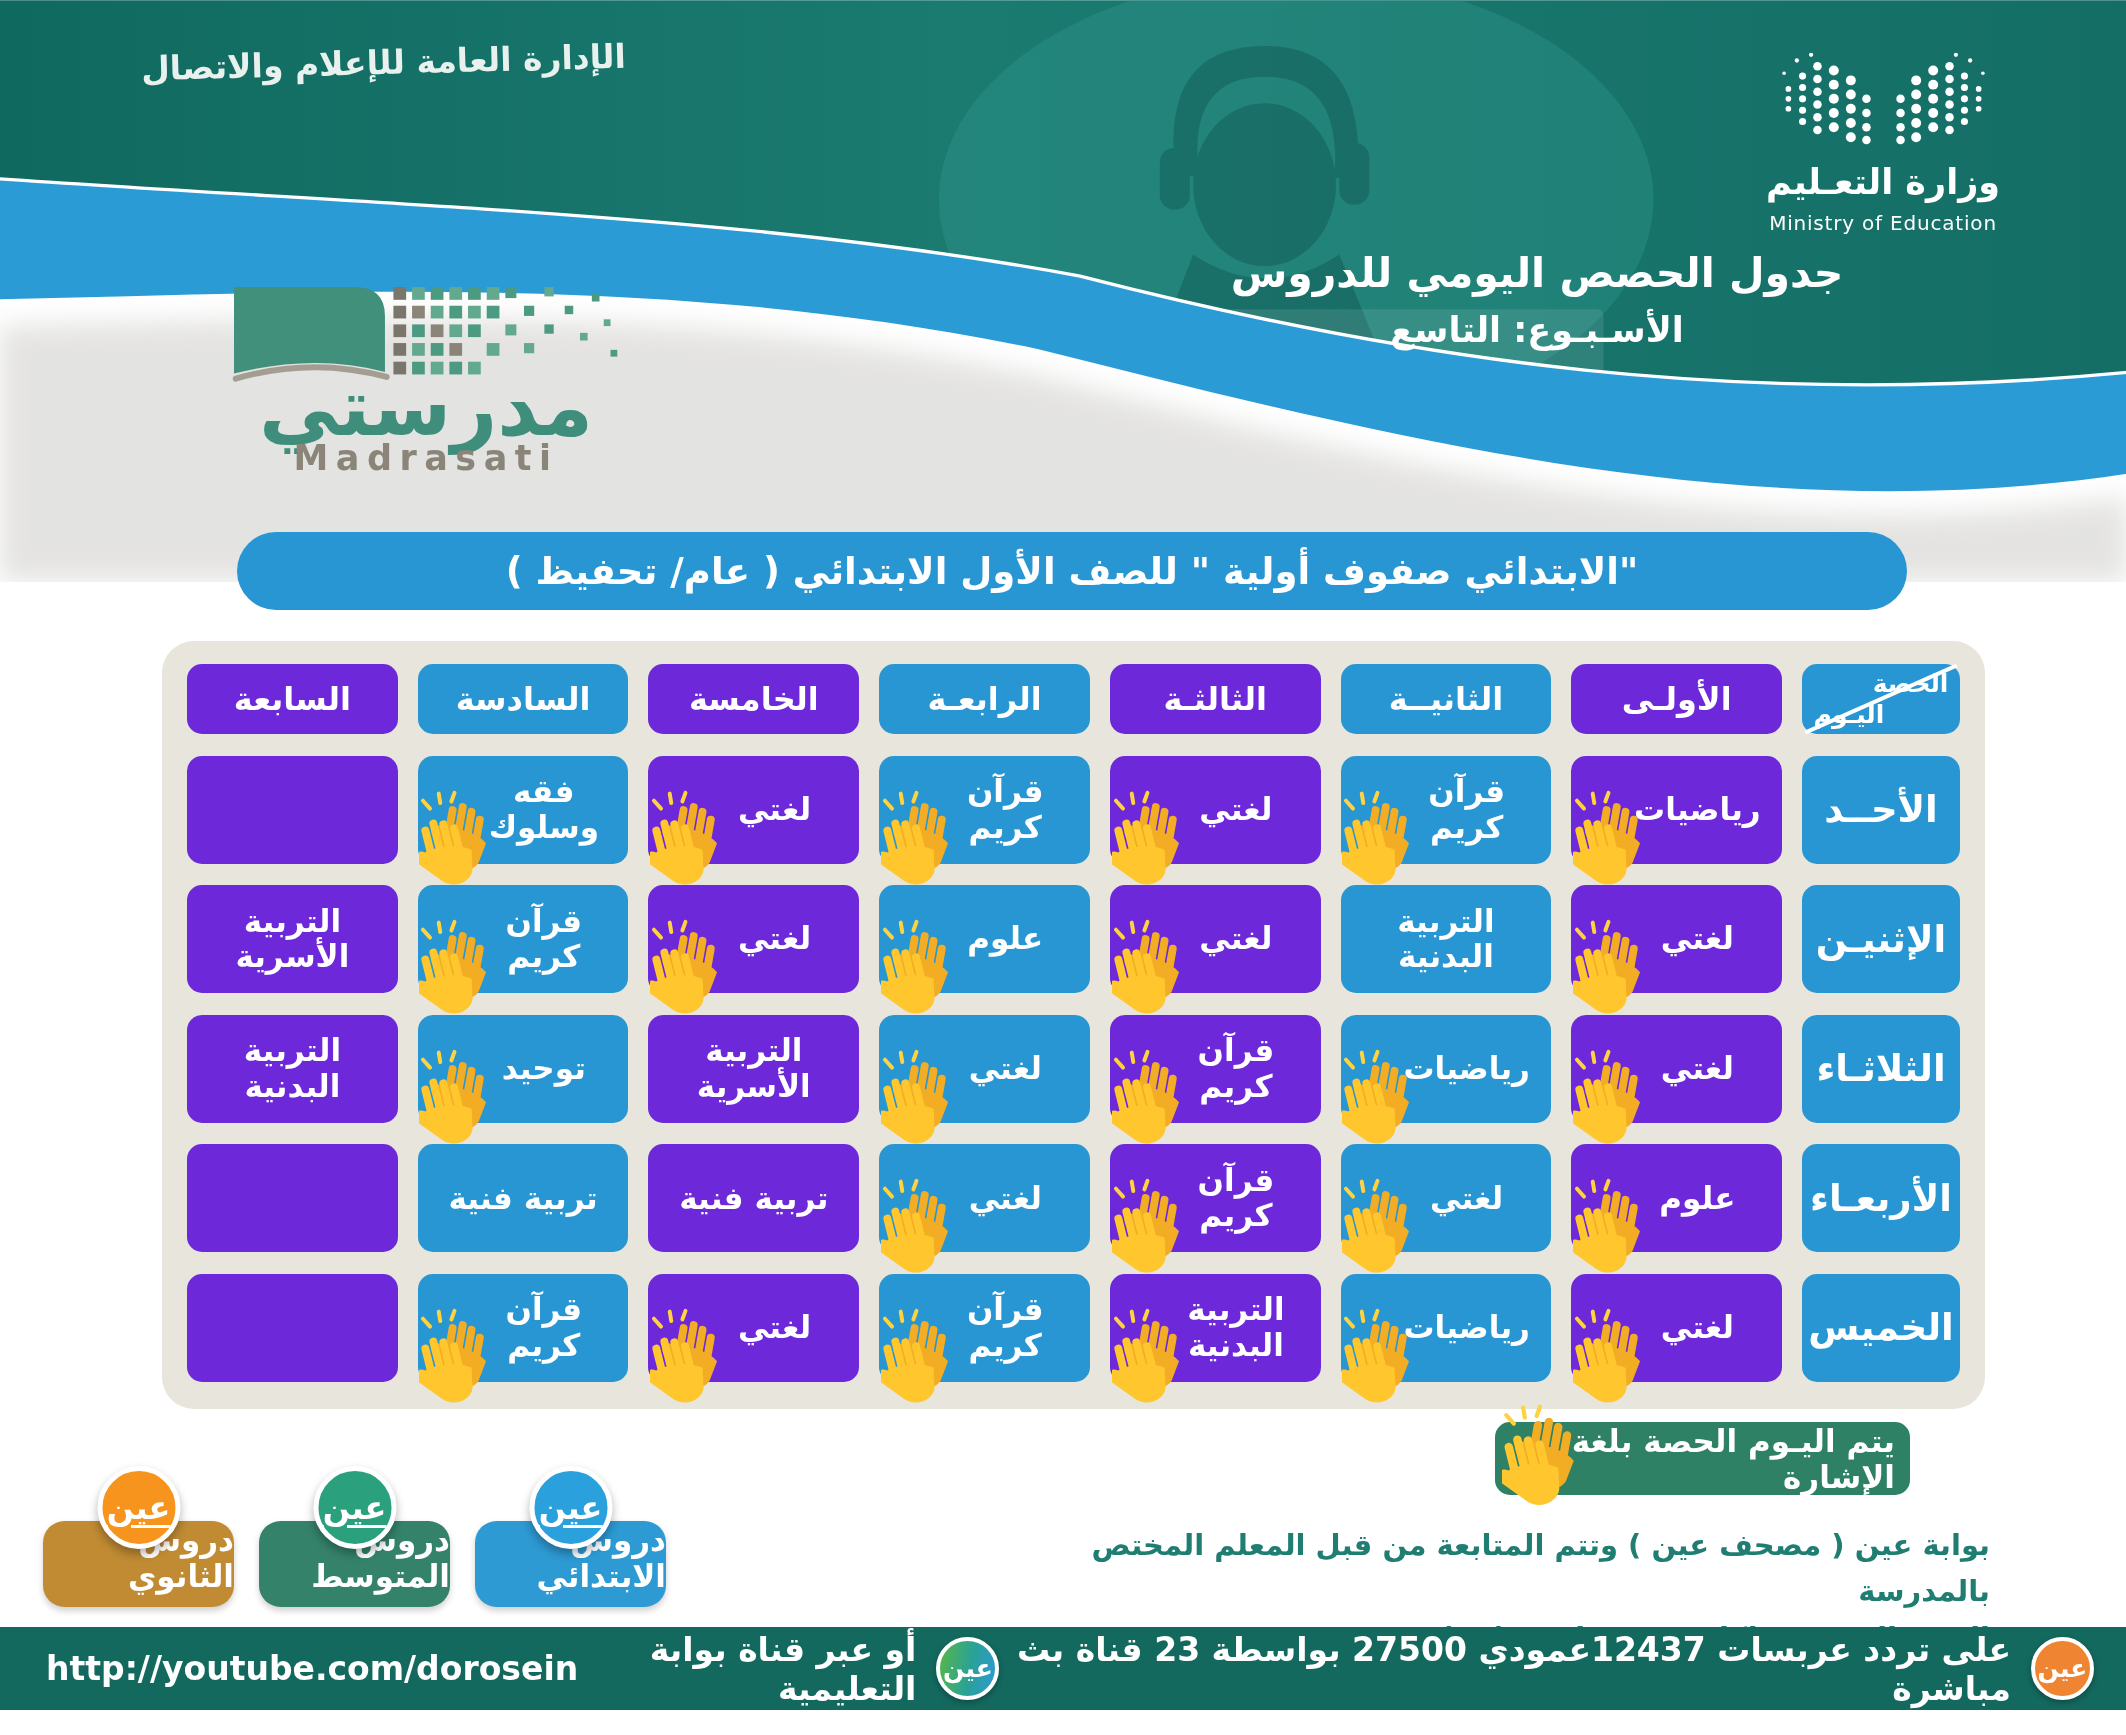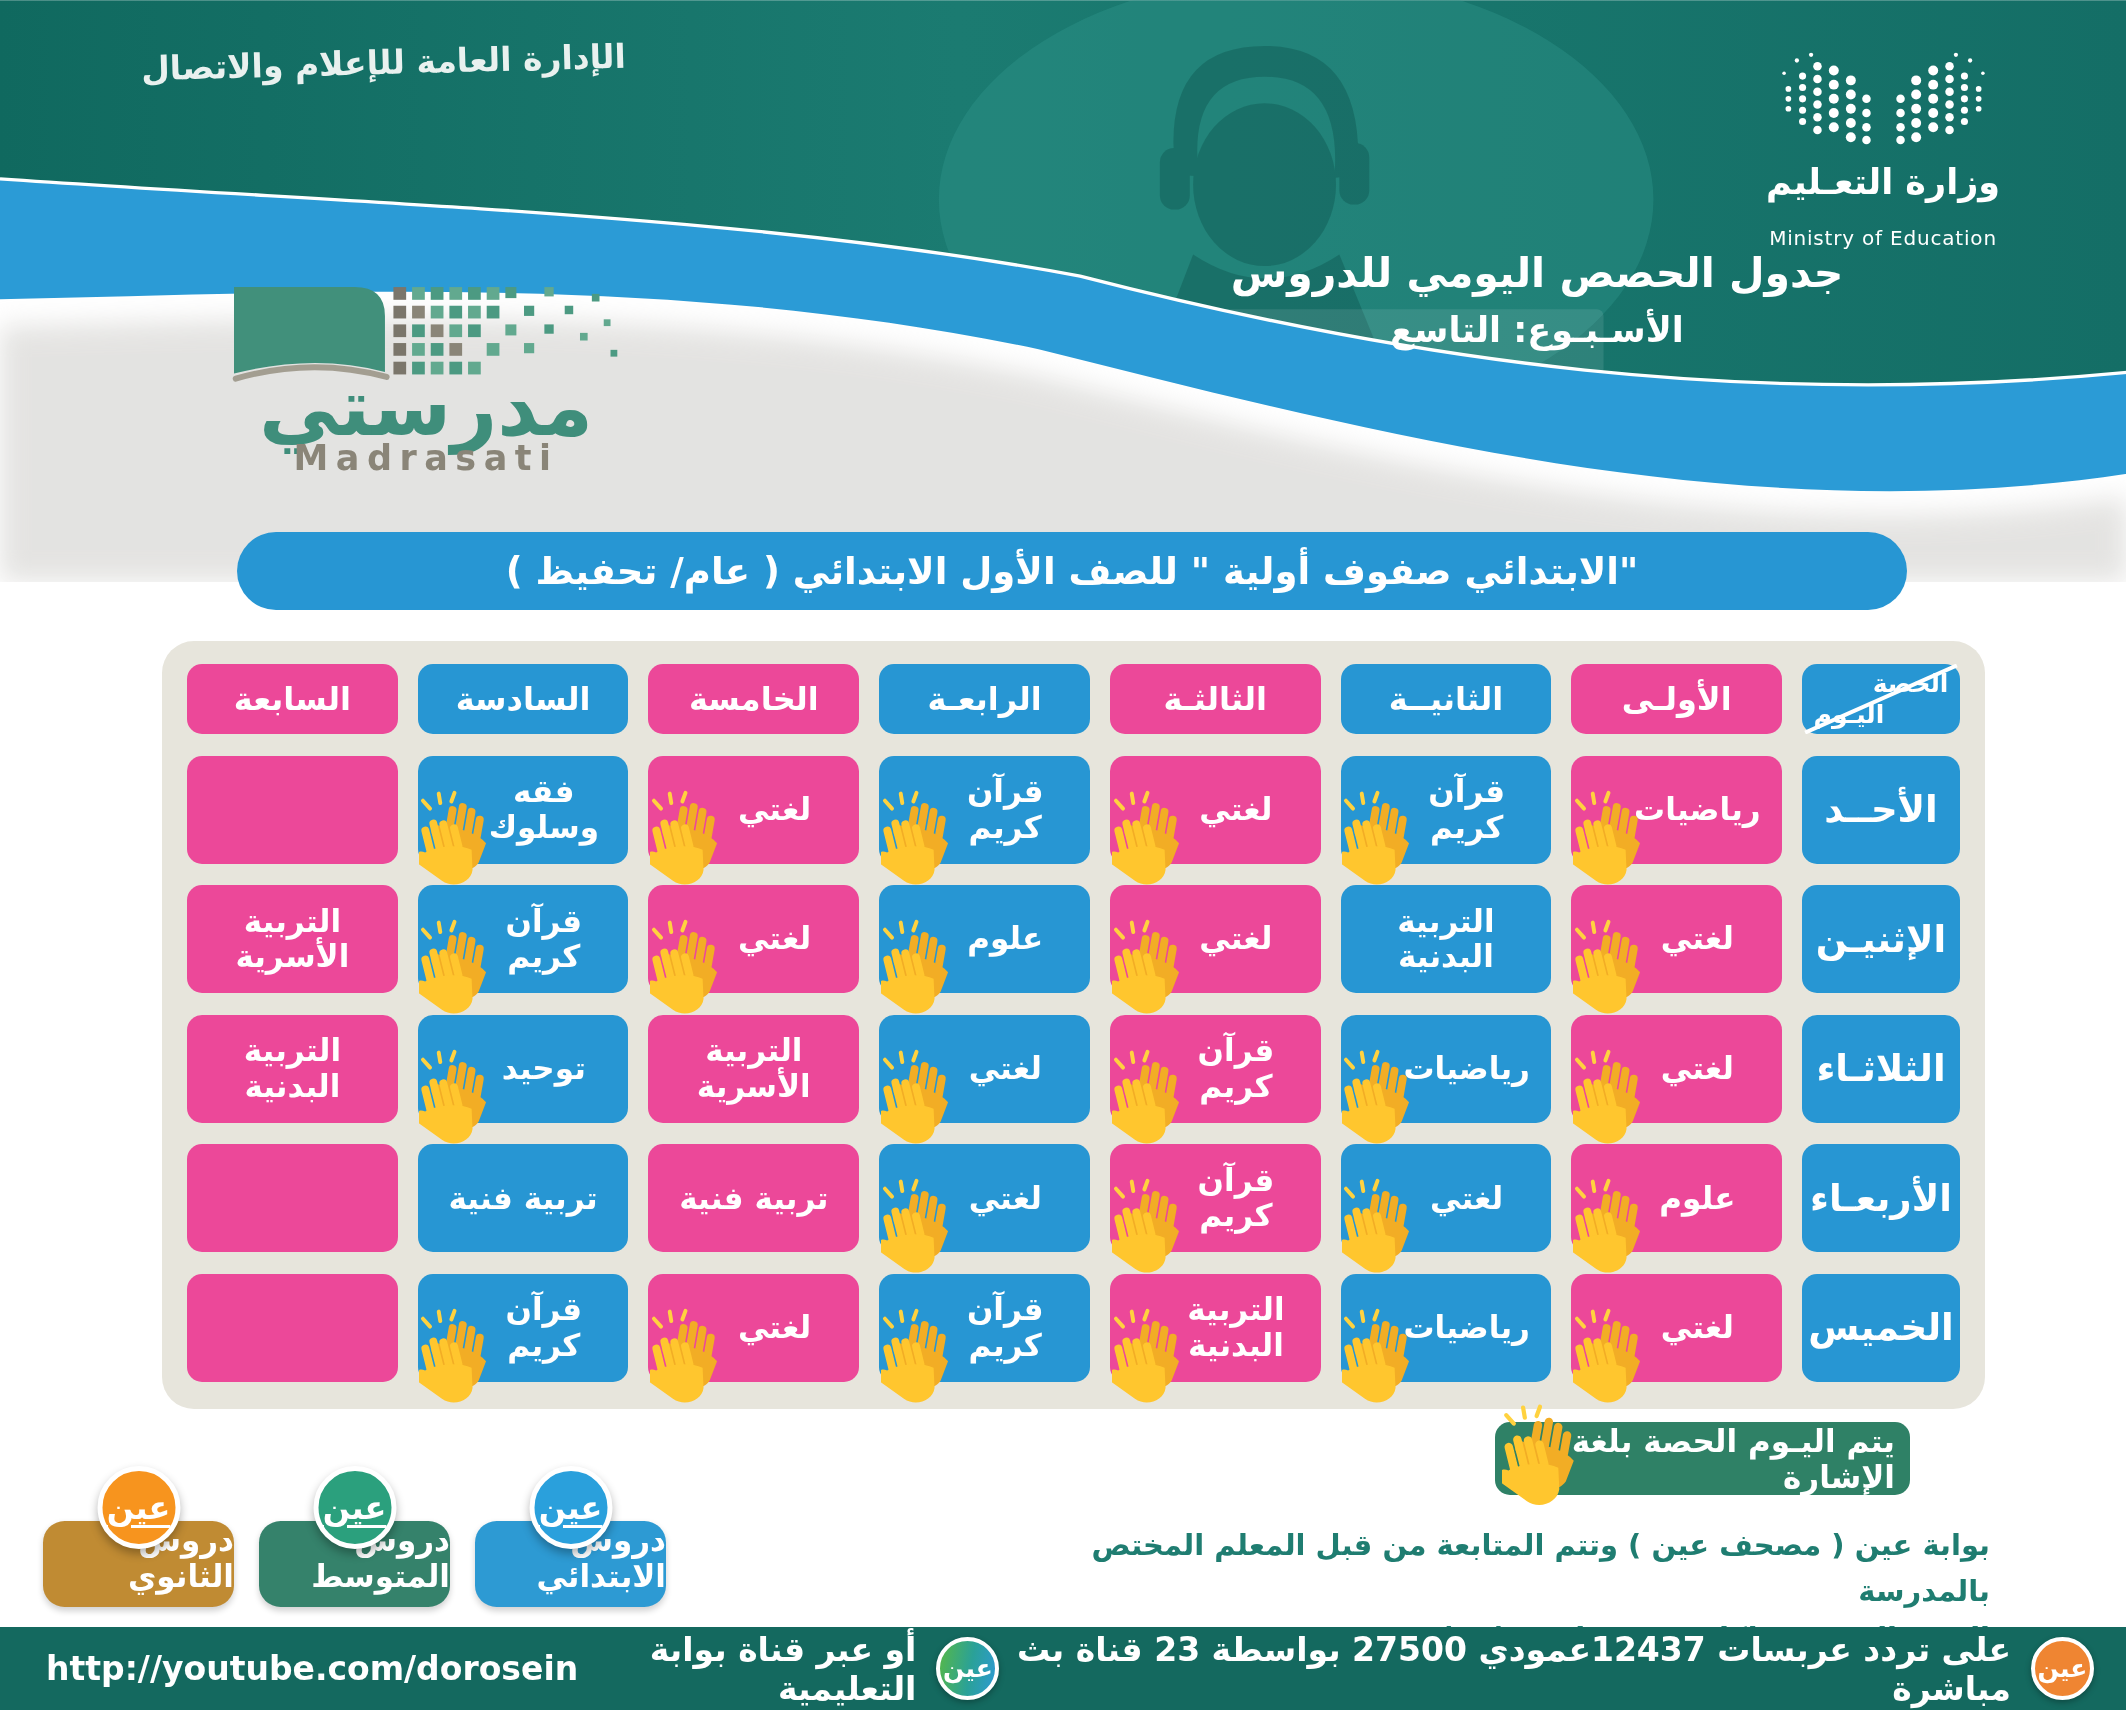--- a/index.html
+++ b/index.html
@@ -7,21 +7,21 @@
               font-family:"DejaVu Sans", sans-serif; }
 
   
   #header-svg { position:absolute; top:0; left:0; z-index:1; }
   .calligraphy { position:absolute; left:141px; top:43px; z-index:2; color:#f2f7f5;
                  font-size:33px; font-weight:bold; transform:rotate(-1.5deg);
                  letter-spacing:0.8px; opacity:.96; }
   .moe { position:absolute; top:38px; right:52px; width:382px; z-index:2;
          display:flex; flex-direction:column; align-items:center; color:#fff; }
   .moe-ar { font-size:35px; font-weight:bold; margin-top:8.3px; }
-  .moe-en { font-size:20px; margin-top:24px; letter-spacing:0.8px; }
+  .moe-en { font-size:20px; margin-top:9px; letter-spacing:0.8px; }
   .header-title { position:absolute; top:249px; left:1105px; width:864px; z-index:2;
                   text-align:center; color:#ffffff; direction:rtl; }
   .header-title .t1 { font-size:41px; font-weight:bold; }
   .header-title .t2 { font-size:35px; font-weight:bold; margin-top:13.3px; }
 
   
   .madrasati { position:absolute; left:214px; top:282px; width:424px; z-index:2; text-align:center; }
   .m-ar { font-size:80px; font-weight:bold; color:#3f8e7b; line-height:1.05; margin-top:-25px; }
   .m-en { font-size:35px; color:#8a8578; letter-spacing:7.5px; margin-top:-11.6px; font-weight:bold; }
 
@@ -32,21 +32,21 @@
 
   
   #grid { position:absolute; left:162px; top:641px; width:1823px; height:768px; z-index:2;
           background:#e7e5dc; border-radius:32px; padding:23px 25px;
           display:grid; direction:rtl;
           grid-template-columns:158px repeat(7, 1fr);
           grid-template-rows:70px repeat(5, 108px);
           gap:21.6px 20px; }
   .cell { border-radius:15px; position:relative; display:flex; align-items:center;
           justify-content:center; color:#fff; font-weight:bold; text-align:center; }
-  .cell.green { background:#ec4899; }
+  .cell.green { background:#6d28d9; }
   .cell.blue  { background:#2796d3; }
   .cell.head  { font-size:32px; }
   .cell.day   { font-size:37px; }
   .subj-t { font-size:31px; line-height:1.15; padding:0 11.6px; direction:rtl; }
   .cell.has-sign .subj-t { padding-left:53px; }
   .hands { position:absolute; left:1.7px; bottom:-23px; width:71px; height:100px; z-index:3; }
   .cell.corner { background:#2796d3; }
   .corner .diag { position:absolute; inset:0; width:100%; height:100%; }
   .corner .c-period { position:absolute; top:5px; right:11.6px; font-size:25px; }
   .corner .c-day    { position:absolute; bottom:5px; left:11.6px; font-size:25px; }

